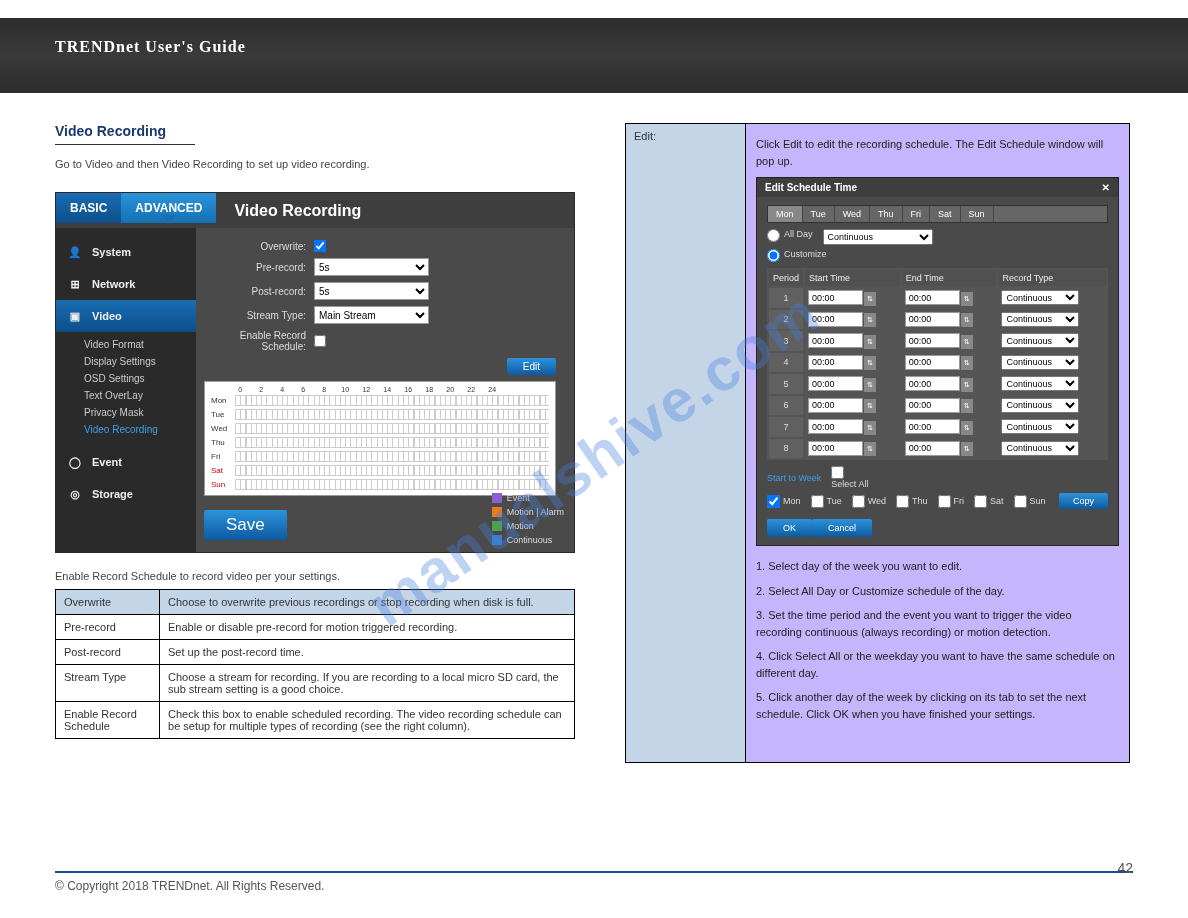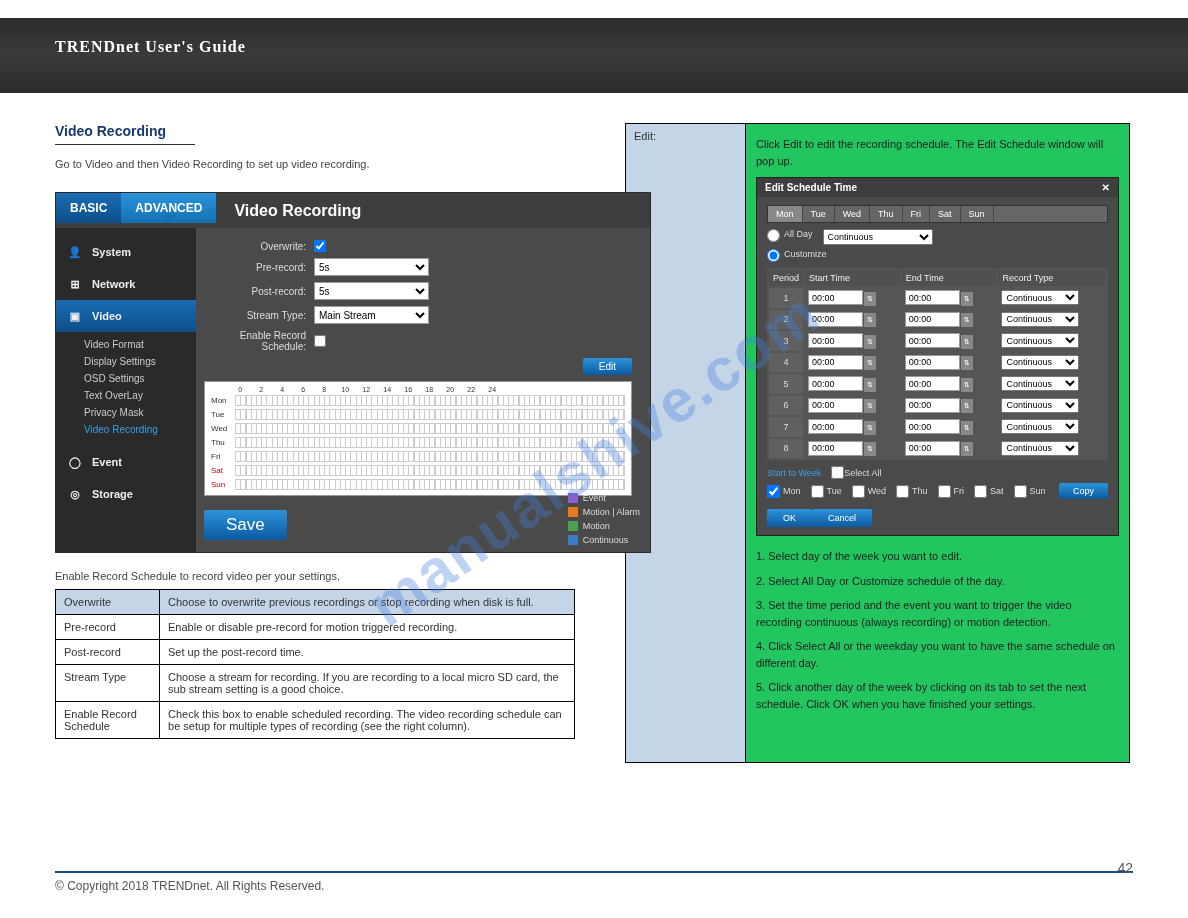--- a/index.html
+++ b/index.html
@@ -10,21 +10,21 @@
   .page-wrap { padding: 30px 55px 0 55px; display: flex; gap: 50px; align-items: flex-start; }
   
   .left-col { width: 520px; }
   .right-col { width: 505px; }
   
   .section-title { font-size: 14px; font-weight: bold; color: #1a3a6e; margin-bottom: 5px; }
   .section-rule { border-bottom: 1px solid #333; width: 140px; margin-bottom: 12px; }
   .body-text { font-size: 11px; color: #444; margin-bottom: 20px; line-height: 1.4; }
   
   
-  .app-panel { background: #4a4a4a; border: 1px solid #2a2a2a; width: 596px; position: relative; }
+  .app-panel { background: #4a4a4a; border: 1px solid #2a2a2a; width: 520px; position: relative; }
   .tabs-bar { height: 35px; background: #3e3e3e; display: flex; align-items: flex-start; }
   .tab { height: 30px; padding: 0 14px; display: flex; align-items: center; font-size: 12px; font-weight: bold; color: #fff; cursor: pointer; }
   .tab.basic { background: linear-gradient(to bottom, #1a6db3, #0d4e8a); }
   .tab.advanced { background: linear-gradient(to bottom, #2c93db, #1470b3); position: relative; }
   .tab.advanced::after { content: ""; position: absolute; bottom: -8px; left: 50%; margin-left: -8px; border: 8px solid transparent; border-top-color: #1470b3; }
   .page-title { color: #fff; font-size: 16px; font-weight: bold; margin-left: 18px; align-self: center; }
   
   .panel-body { display: flex; }
   .sidebar { width: 140px; background: #2a2a2a; padding-top: 8px; }
   .side-item { display: flex; align-items: center; padding: 8px 10px; color: #eee; font-size: 11px; font-weight: bold; cursor: pointer; }
@@ -58,21 +58,21 @@
   .desc-text { margin-top: 16px; font-size: 11px; line-height: 1.4; color: #444; }
   
   
   .param-table { width: 100%; border-collapse: collapse; margin-top: 4px; }
   .param-table td { border: 1px solid #000; padding: 6px 8px; font-size: 11px; vertical-align: top; }
   .param-table .hdr { background: #c5d5e8; }
   
   
   .sched-wrap { border: 1px solid #000; display: flex; min-height: 640px; }
   .sched-left { width: 120px; border-right: 1px solid #000; background: #c5d5e8; padding: 6px 8px; font-size: 11px; }
-  .sched-right { flex: 1; background: #22c55e; padding: 12px 10px; }
+  .sched-right { flex: 1; background: #c4b5fd; padding: 12px 10px; }
   .sched-right p { font-size: 11px; line-height: 1.5; color: #222; margin-bottom: 8px; }
   
   
   .dialog { background: #4a4a4a; border: 1px solid #222; margin-bottom: 12px; }
   .dialog-title { display: flex; justify-content: space-between; align-items: center; padding: 4px 8px; color: #fff; font-size: 10px; font-weight: bold; background: #3e3e3e; }
   .dialog-body { padding: 8px 10px; }
   .day-tabs { display: flex; background: #666; border: 1px solid #333; margin-bottom: 6px; }
   .day-tab { padding: 3px 8px; color: #fff; font-size: 9px; border-right: 1px solid #444; cursor: pointer; }
   .day-tab.active { background: #888; }
   .radio-row { display: flex; align-items: flex-start; color: #ddd; font-size: 9px; margin-bottom: 4px; }
@@ -81,21 +81,21 @@
   
   .period-table { width: 100%; background: #555; margin-top: 6px; }
   .period-table th { color: #eee; font-size: 9px; text-align: left; padding: 3px 4px; background: #505050; font-weight: normal; }
   .period-table td { padding: 2px 3px; color: #ddd; font-size: 9px; }
   .period-table td.num { background: #606060; text-align: center; width: 20px; }
   .time-input { width: 55px; height: 15px; font-size: 9px; background: #fff; border: 1px solid #999; padding: 0 3px; }
   .rec-select { width: 78px; height: 15px; font-size: 9px; }
   .spin-btn { width: 12px; height: 14px; background: #888; color: #fff; font-size: 7px; display: inline-flex; align-items: center; justify-content: center; margin-left: 1px; }
   
   .copy-row { display: flex; align-items: center; color: #3da0e8; font-size: 9px; margin-top: 6px; }
-  .copy-row .sel-all { color: #ddd; margin-left: 10px; display: flex; align-items: center; }
+  .copy-row .sel-all { color: #ddd; margin-left: 10px; display: flex; align-items: flex-start; flex-direction: column; }
   .week-checks { display: flex; align-items: center; color: #ddd; font-size: 9px; margin-top: 4px; flex-wrap: wrap; }
   .week-checks label { display: flex; align-items: center; margin-right: 10px; }
   .week-checks input { margin-right: 3px; }
   .copy-btn { background: linear-gradient(to bottom, #2c93db, #0d5aa0); color: #fff; border: none; padding: 3px 14px; font-size: 9px; border-radius: 2px; cursor: pointer; margin-left: auto; }
   .dialog-footer { display: flex; justify-content: flex-start; gap: 0; margin-top: 10px; }
   .dlg-btn { background: linear-gradient(to bottom, #2c93db, #0d5aa0); color: #fff; border: none; padding: 4px 16px; font-size: 9px; border-radius: 2px; cursor: pointer; }
   
   .watermark { position: absolute; left: 50%; top: 50%; transform: translate(-50%, -50%) rotate(-35deg); font-size: 60px; color: rgba(70, 130, 220, 0.35); font-weight: bold; pointer-events: none; z-index: 5; letter-spacing: 2px; }
   
   .footer-line { position: absolute; bottom: 45px; left: 55px; right: 55px; border-top: 2px solid #1a4a8e; }

